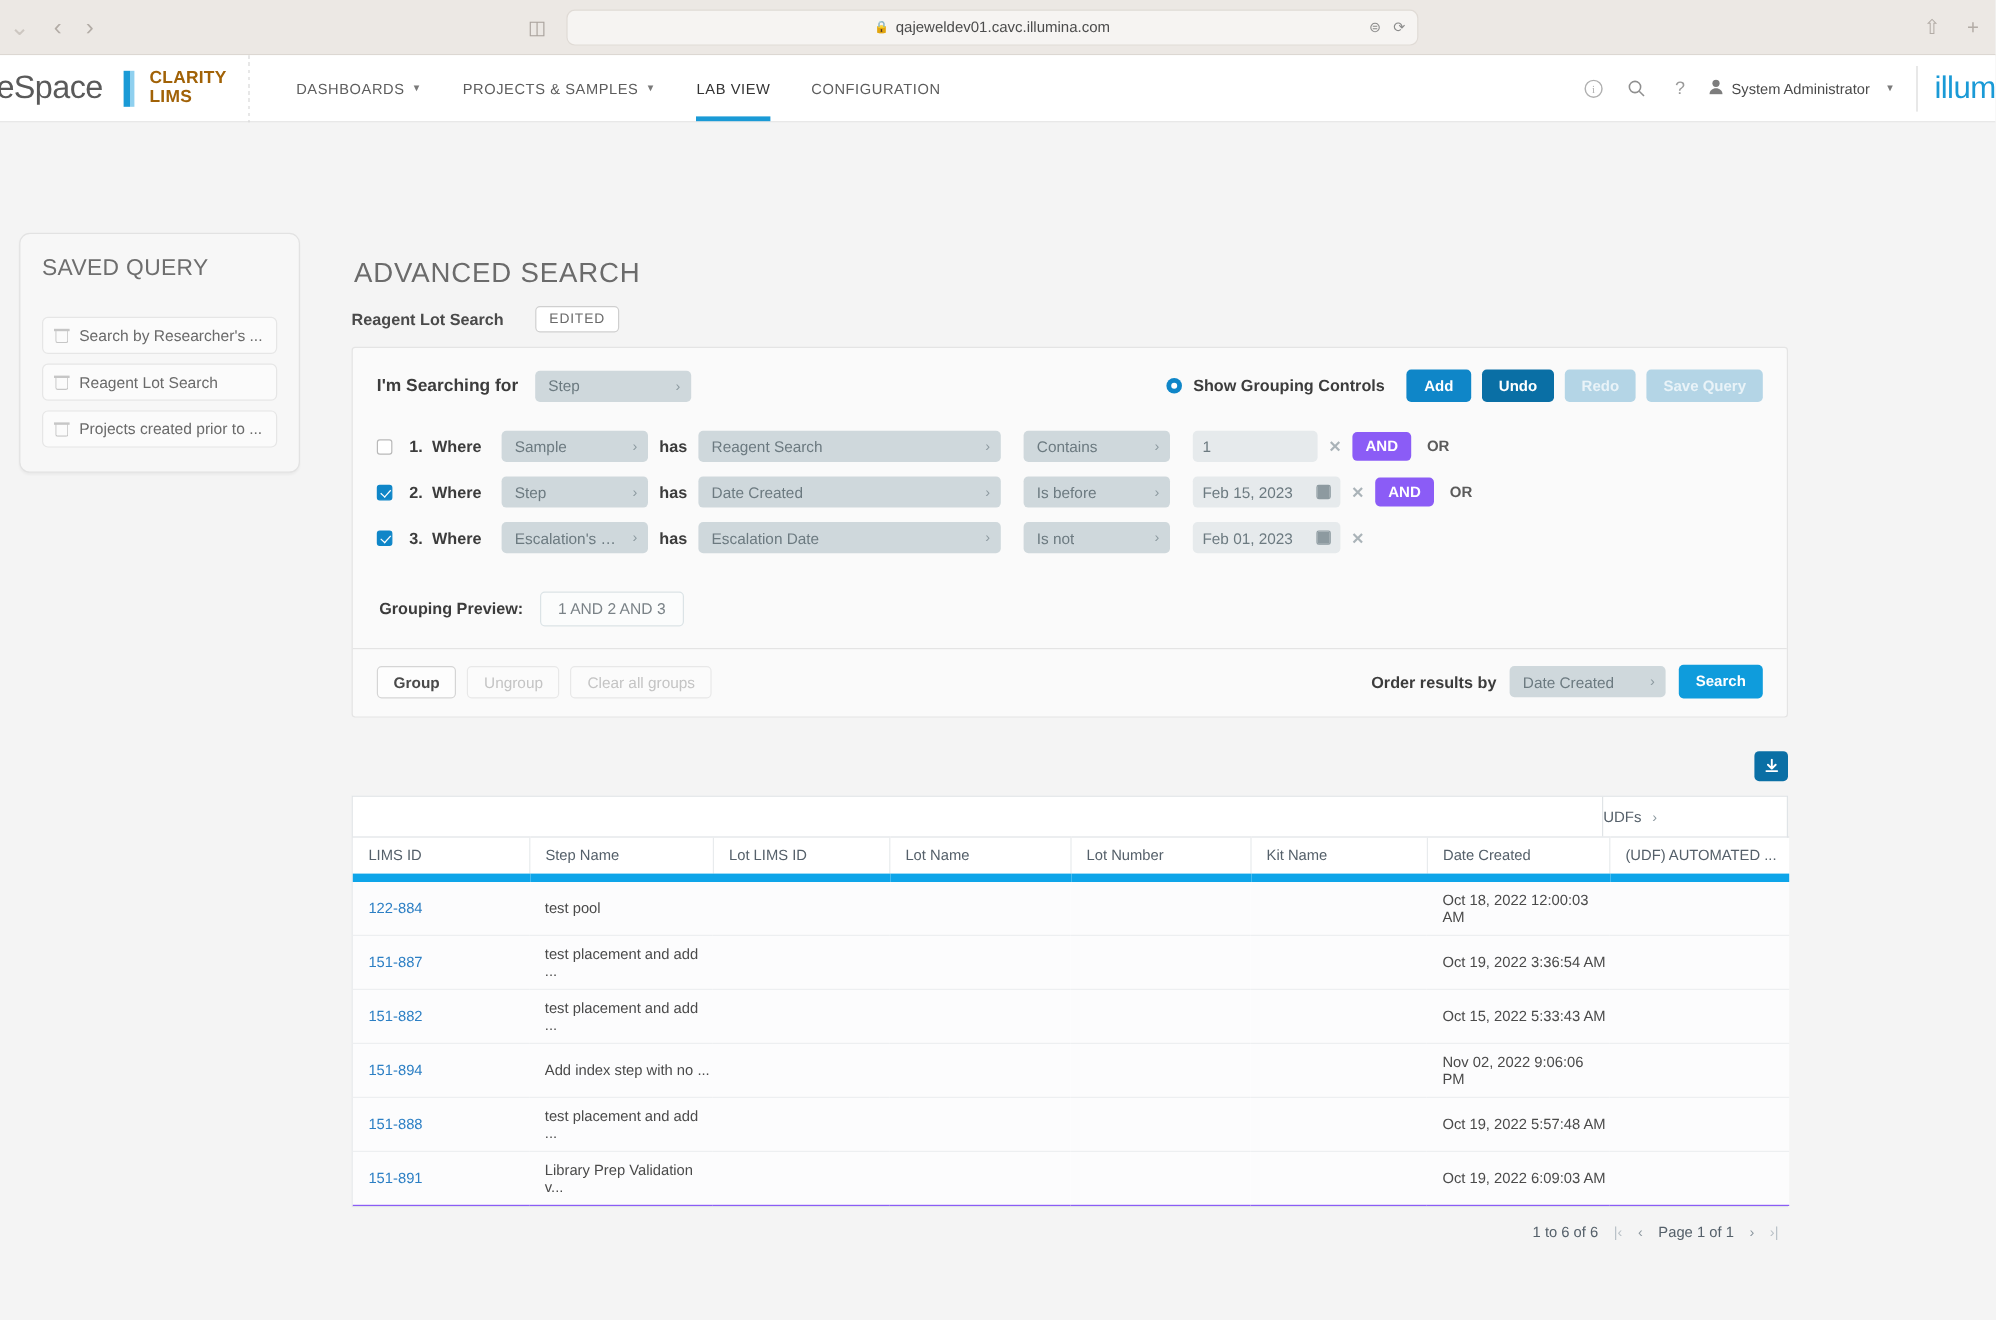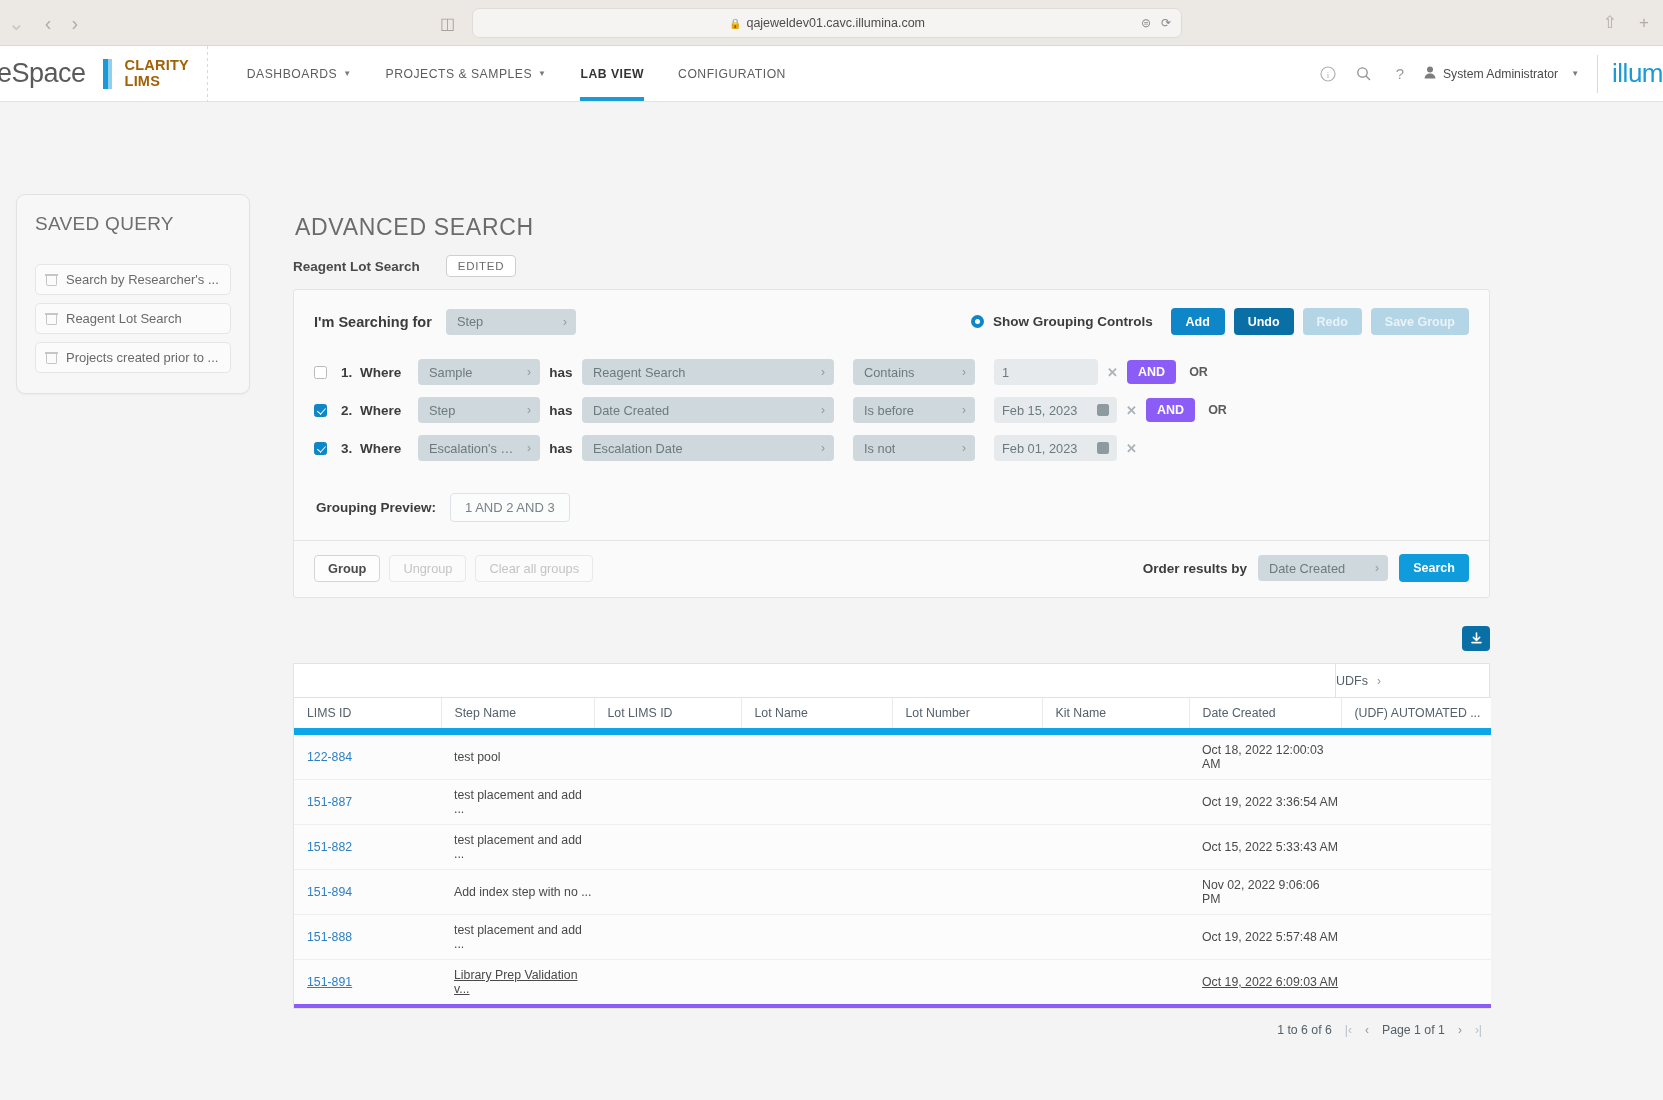--- a/index.html
+++ b/index.html
@@ -49,21 +49,21 @@
   }
   .brand-divider { width:9px; height:30px; margin:0 13px 0 17px; background:linear-gradient(to right,#1a9ad6 55%, #8fd0ef 55%); }
   .brand-clarity { line-height:1.05; color:#a16207; font-size:14.5px; font-weight:600; letter-spacing:0.2px; }
   .brand-sep { width:1px; height:56px; margin-left:18px; background:repeating-linear-gradient(to bottom,#d8d8d8 0 3px, transparent 3px 6px); }
   .mainnav { display:flex; align-items:center; height:100%; margin-left:22px; gap:0; }
   .navitem {
     font-size:12.2px; letter-spacing:0.5px; color:#5d5d5d;
     padding:0 17px; height:100%; display:flex; align-items:center; position:relative;
     cursor:pointer;
   }
-  .navitem.active { font-weight:bold; color:#333; }
+  .navitem.active { font-weight:normal; color:#333; }
   .navitem.active:after {
     content:""; position:absolute; left:17px; right:17px; bottom:0; height:4px; background:#1a9ad6;
   }
   .caret { margin-left:6px; font-size:8px; color:#7a7a7a; }
   .appbar-right { position:absolute; right:0; top:0; height:100%; display:flex; align-items:center; gap:0; }
   .ico-btn { width:36px; height:56px; display:flex; align-items:center; justify-content:center; color:#9a9a9a; font-size:15px; cursor:pointer; }
   .ico-btn svg { display:block; }
   .userbox { display:flex; align-items:center; gap:7px; font-size:12.2px; color:#4a4a4a; padding:0 10px 0 6px; cursor:pointer; }
   .illum-sep { width:1px; height:38px; background:#d9d9d9; margin:0 14px 0 8px; }
   .illum-logo { font-size:26px; color:#1a9ad6; font-weight:300; letter-spacing:-0.5px; padding-right:0; overflow:hidden; }
@@ -220,21 +220,21 @@
   thead th {
     text-align:left; font-size:12.3px; font-weight:normal; color:#55606a;
     padding:8px 0 8px 13px; border-top:1px solid #dfe3e6; border-bottom:7px solid #0ea5e9;
     background:#fff;
   }
   thead th + th { border-left:1px solid #e8ebed; }
   tbody td {
     font-size:12.3px; color:#4a4a4a; padding:8px 0 8px 13px;
     border-bottom:1px solid #edeff1; background:#fcfcfd;
   }
-  tbody tr:last-child td { border-bottom:4px solid #8b5cf6;text-decoration:underline; }
+  tbody tr:last-child td { border-bottom:1px solid #8b5cf6; }
   td.link { color:#2c7fc4; cursor:pointer; }
   .c1 { width:147px; } .c2 { width:153px; } .c3 { width:147px; }
   .c4 { width:151px; } .c5 { width:150px; } .c6 { width:147px; }
   .c7 { width:152px; } .c8 { width:150px; }
 
   .pager { width:1197px; display:flex; align-items:center; justify-content:flex-end; gap:13px; padding:14px 8px 0 0; font-size:12.3px; color:#55606a; }
   .pager .arrow { color:#8c979f; cursor:pointer; font-size:12px; }
   .pager .arrow.dim { color:#b9c1c7; }
 </style>
 </head>
@@ -350,21 +350,21 @@
           <span class="chev">›</span>
         </div>
         <div class="panel-top-right">
           <label class="radio-wrap">
             <span class="radio"></span>
             <span class="radio-label">Show Grouping Controls</span>
           </label>
           <button class="btn btn-add">Add</button>
           <button class="btn btn-undo">Undo</button>
           <button class="btn btn-disabled">Redo</button>
-          <button class="btn btn-disabled">Save Group</button>
+          <button class="btn btn-disabled">Save Query</button>
         </div>
       </div>
 
       <div class="cond-area">
 
         <div class="cond-row">
           <span class="cb"></span>
           <span class="cond-num">1.</span>
           <span class="cond-where">Where</span>
           <div class="sel sel-subject">

